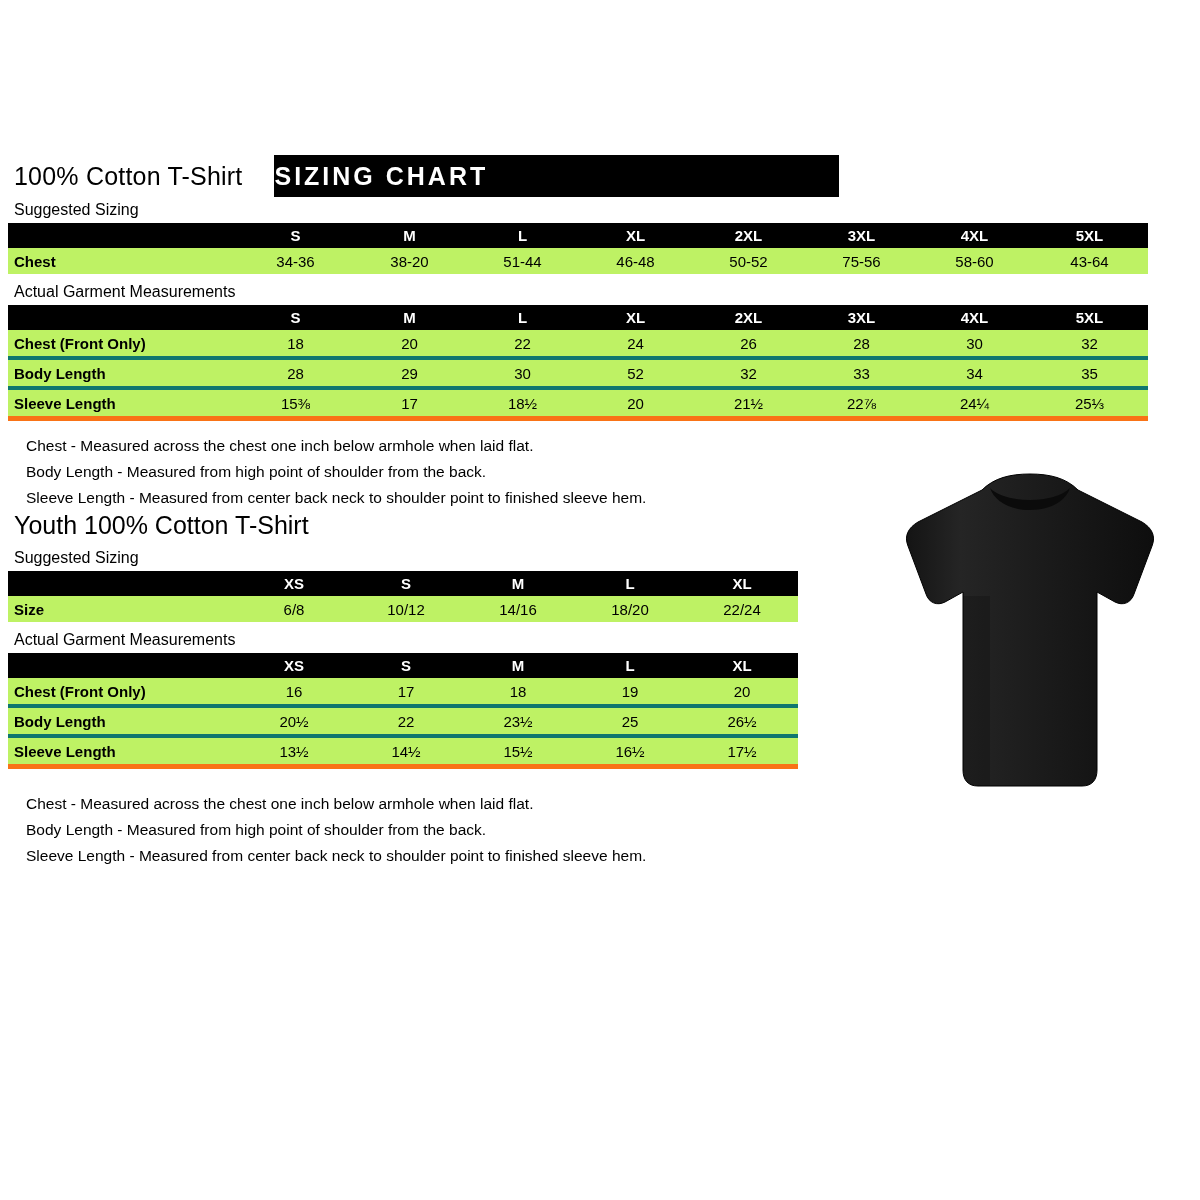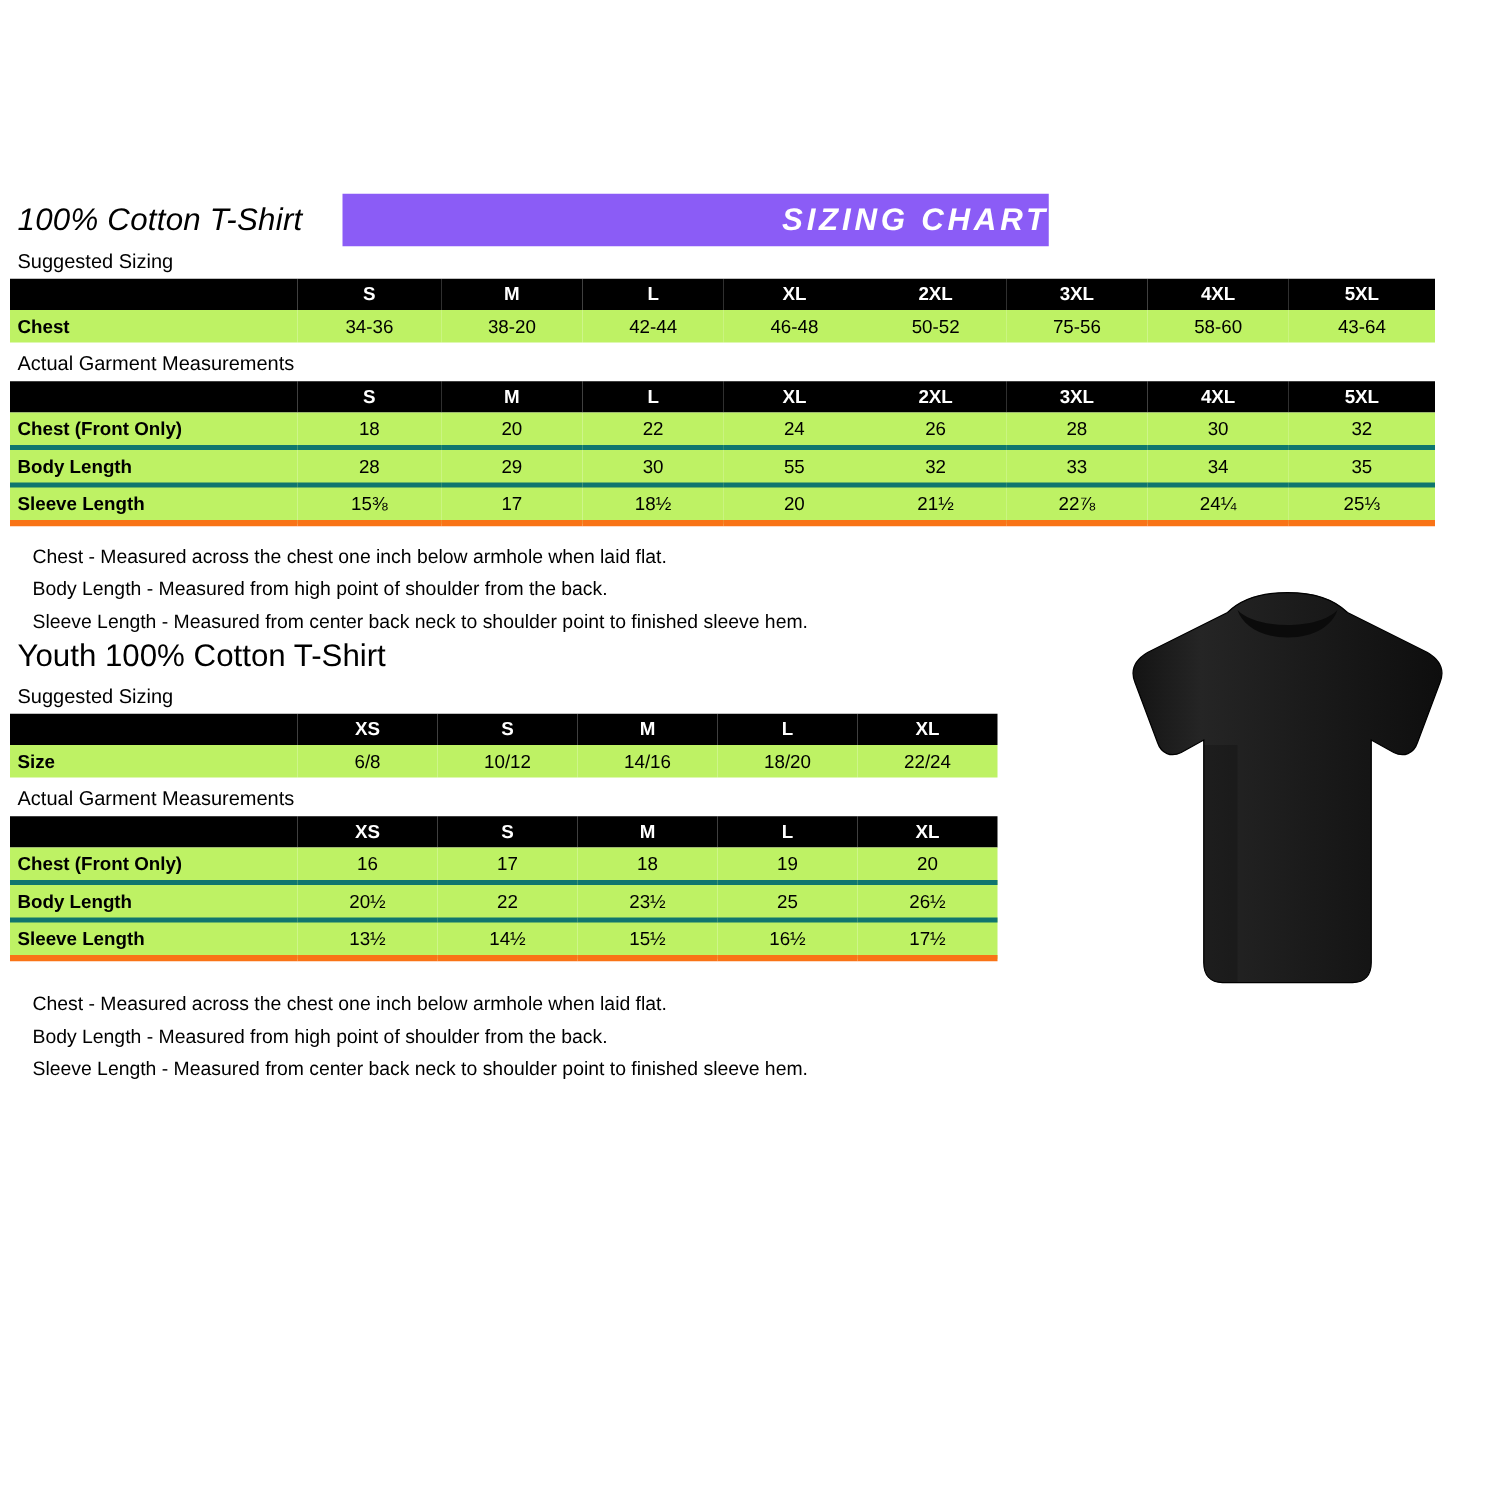--- a/index.html
+++ b/index.html
@@ -26,38 +26,37 @@
     left: 8px;
     top: 160px;
     width: 1140px;
   }
 
   
   .adult-title-row {
     display: flex;
     align-items: center;
     height: 32px;
-    font-style: italic;
   }
   .adult-title {
     font-size: 25px;
     font-weight: 400;
     letter-spacing: 0.2px;
     white-space: nowrap;
     padding-left: 6px;
   }
   .sizing-chart-banner {
     margin-left: 32px;
-    background: #8b5cf6;
+    background: #000000;
     color: #ffffff;
     height: 42px;
     width: 565px;
     display: flex;
     align-items: center;
-    justify-content: flex-end;
+    justify-content: flex-start;
   }
   .sizing-chart-banner span {
     font-size: 25px;
     font-weight: bold;
     letter-spacing: 3px;
   }
 
   .sub-label {
     font-size: 16px;
     padding-left: 6px;
@@ -169,21 +168,21 @@
           <th>3XL</th>
           <th>4XL</th>
           <th>5XL</th>
         </tr>
       </thead>
       <tbody>
         <tr>
           <td class="rowlabel">Chest</td>
           <td>34-36</td>
           <td>38-20</td>
-          <td>42-44</td>
+          <td>51-44</td>
           <td>46-48</td>
           <td>50-52</td>
           <td>75-56</td>
           <td>58-60</td>
           <td>43-64</td>
         </tr>
       </tbody>
     </table>
 
     <div class="sub-label">Actual Garment Measurements</div>
@@ -223,21 +222,21 @@
           <td>26</td>
           <td>28</td>
           <td>30</td>
           <td>32</td>
         </tr>
         <tr>
           <td class="rowlabel">Body Length</td>
           <td>28</td>
           <td>29</td>
           <td>30</td>
-          <td>55</td>
+          <td>52</td>
           <td>32</td>
           <td>33</td>
           <td>34</td>
           <td>35</td>
         </tr>
         <tr>
           <td class="rowlabel">Sleeve Length</td>
           <td>15⅜</td>
           <td>17</td>
           <td>18½</td>

